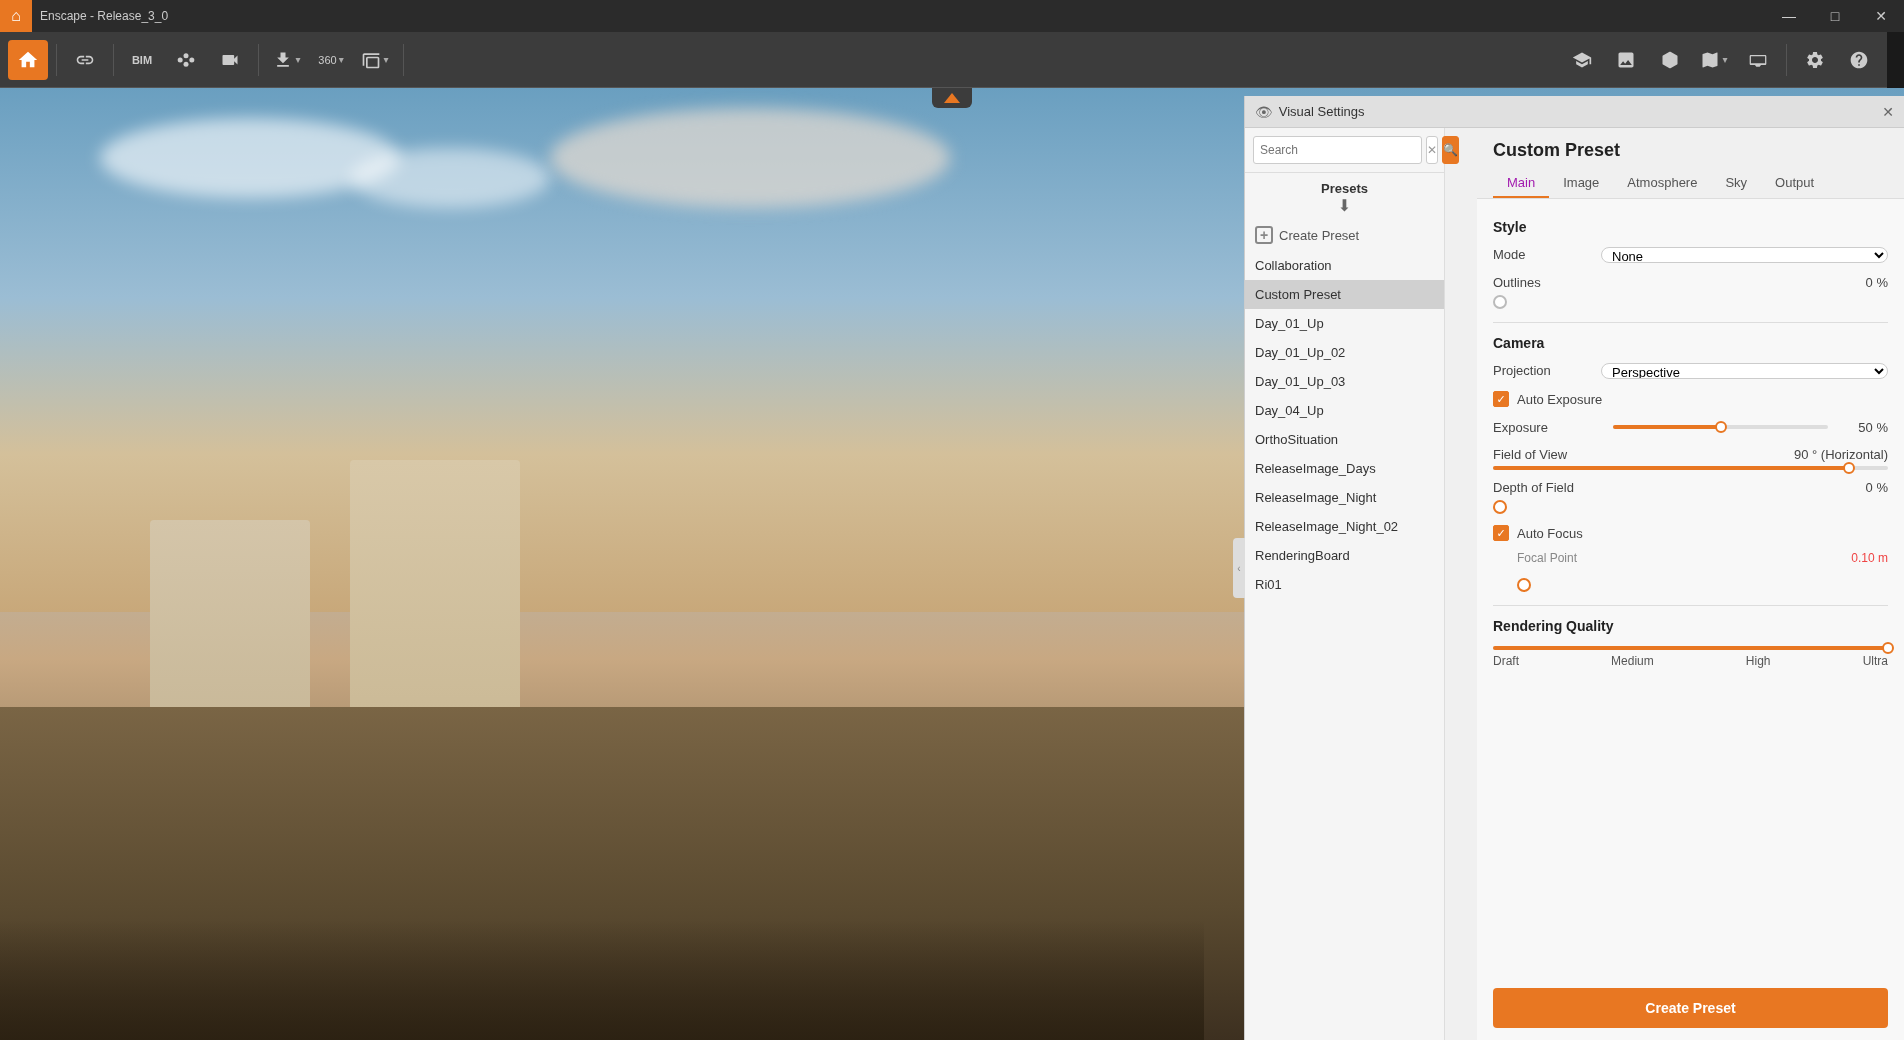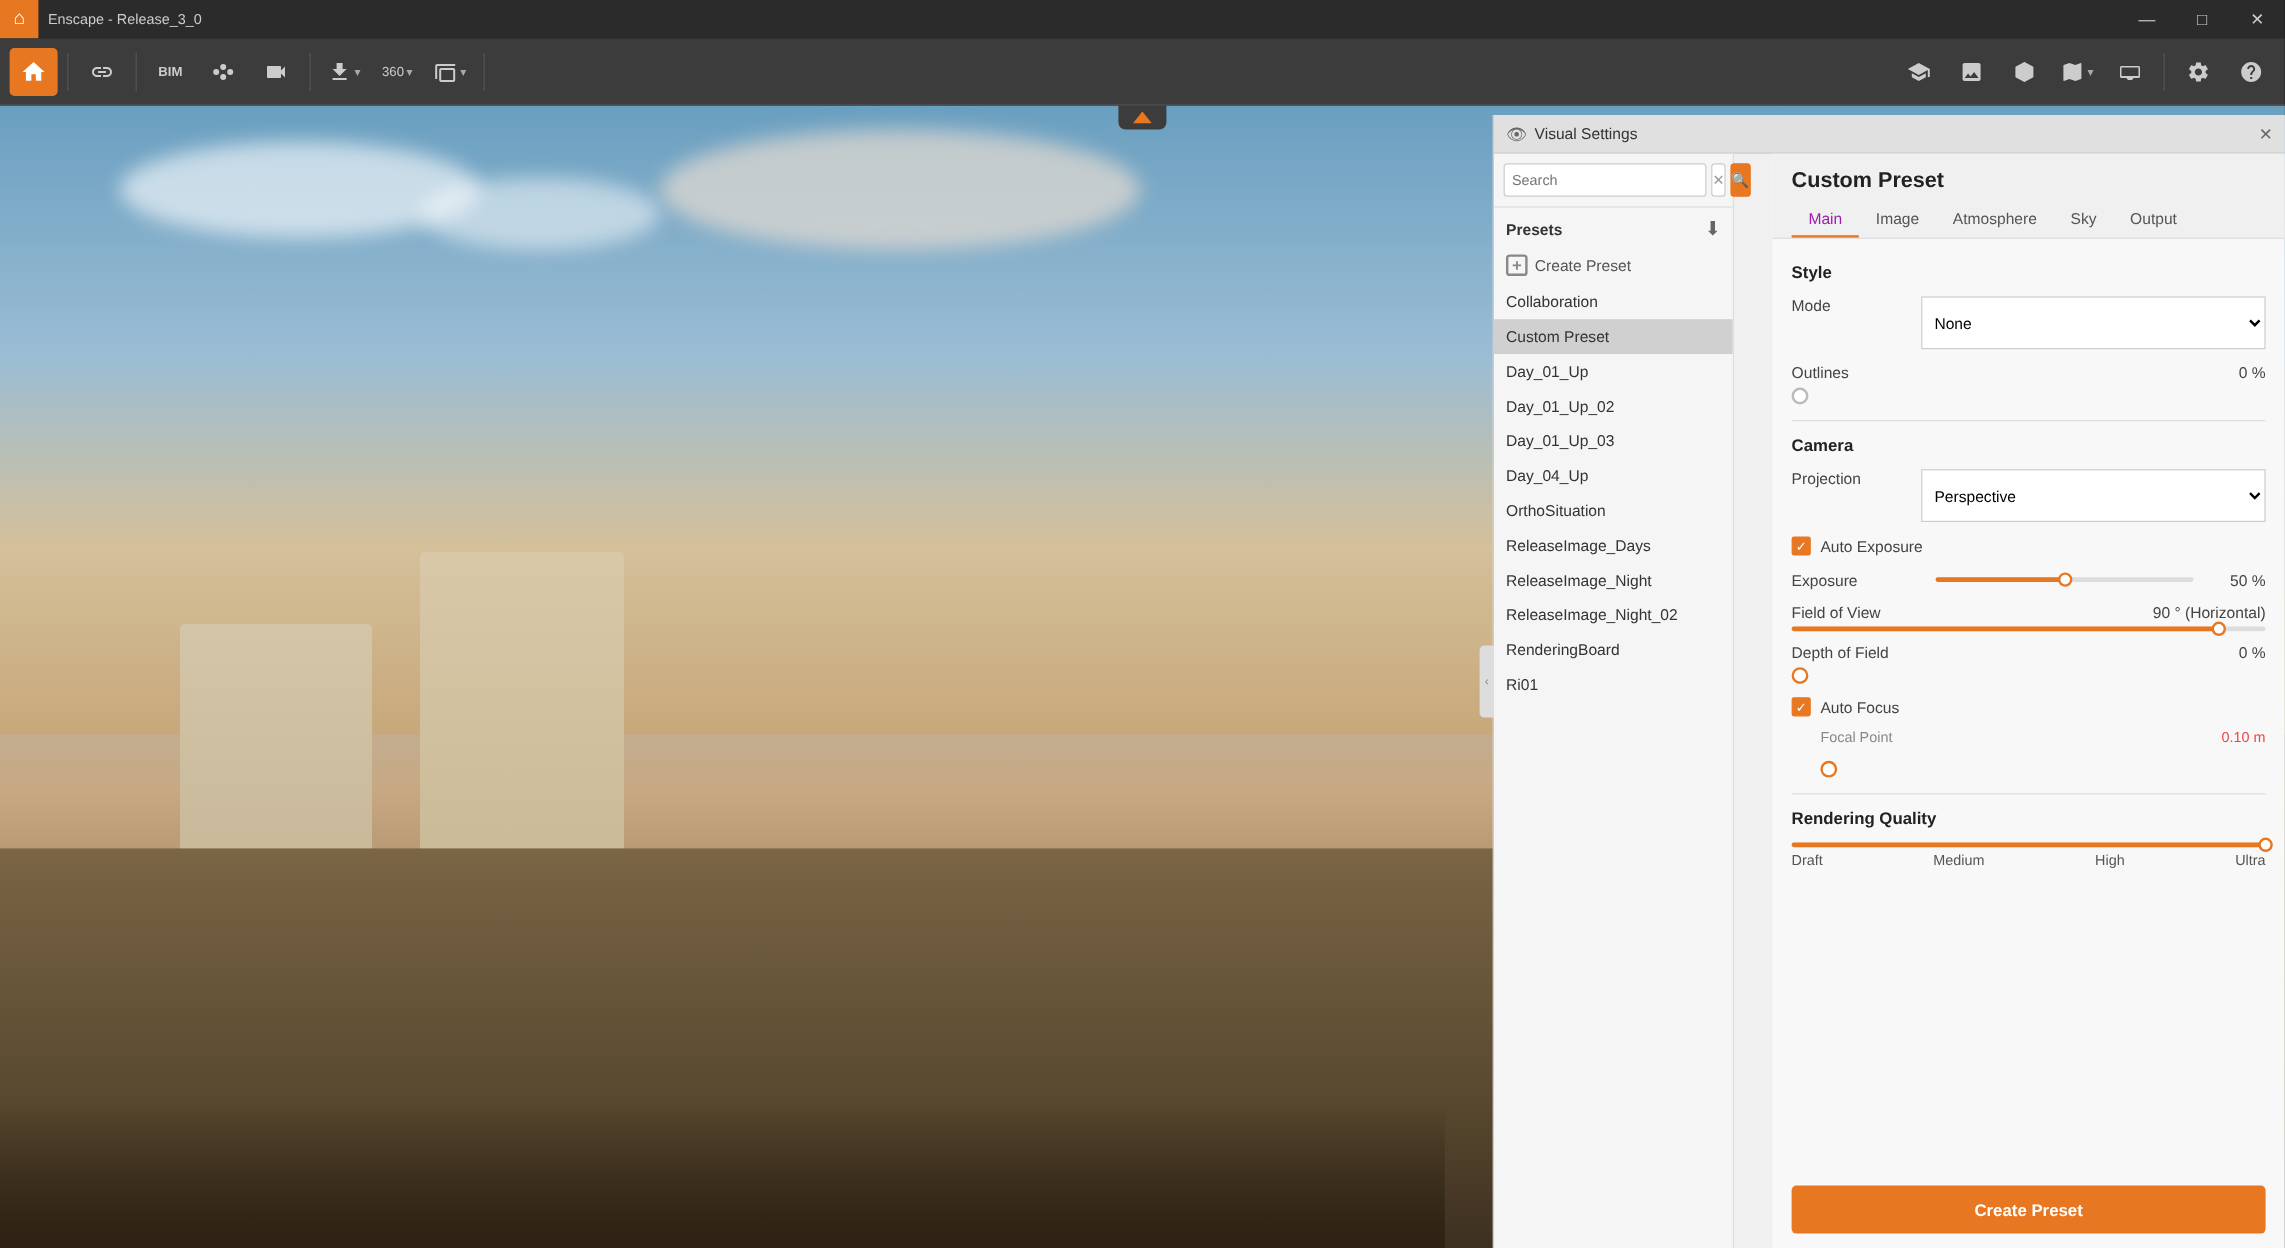--- a/index.html
+++ b/index.html
@@ -41,21 +41,21 @@
     }
     #titlebar-controls span {
       width: 46px; height: 32px;
       display: flex; align-items: center; justify-content: center;
       color: #ccc; font-size: 14px; cursor: pointer;
     }
 
     
     #toolbar {
       position: absolute;
-      top: 32px; left: 0; right: 0;
+      top: 32px; left: 0; right: 17px;
       height: 56px;
       background: #3c3c3c;
       display: flex;
       align-items: center;
       padding: 0 8px;
       gap: 4px;
       z-index: 100;
       border-bottom: 1px solid #555;
     }
     .toolbar-btn {
@@ -203,20 +203,21 @@
       color: #666; font-size: 12px;
     }
     .search-btn.clear { color: #999; }
     .search-btn.active { background: #e87722; color: white; border-color: #e87722; }
 
     #presets-header {
       padding: 8px 10px 4px;
       display: flex;
       align-items: center;
       justify-content: space-between;
+      flex-direction: column;
     }
     #presets-header .label {
       font-weight: 600;
       font-size: 13px;
       color: #333;
     }
     #presets-header .download-btn {
       color: #666; font-size: 16px; cursor: pointer;
     }
 
@@ -313,23 +314,23 @@
     }
     .settings-value {
       margin-left: auto;
       font-size: 13px;
       color: #444;
       white-space: nowrap;
     }
 
     .settings-select {
       flex: 1;
-      height: 44px;
+      height: 16px;
       border: 1px solid #ccc;
-      border-radius: 0;
+      border-radius: 12px;
       padding: 0 6px;
       font-size: 13px;
       background: white;
       outline: none;
       cursor: pointer;
     }
 
     
     .slider-row {
       display: flex;

